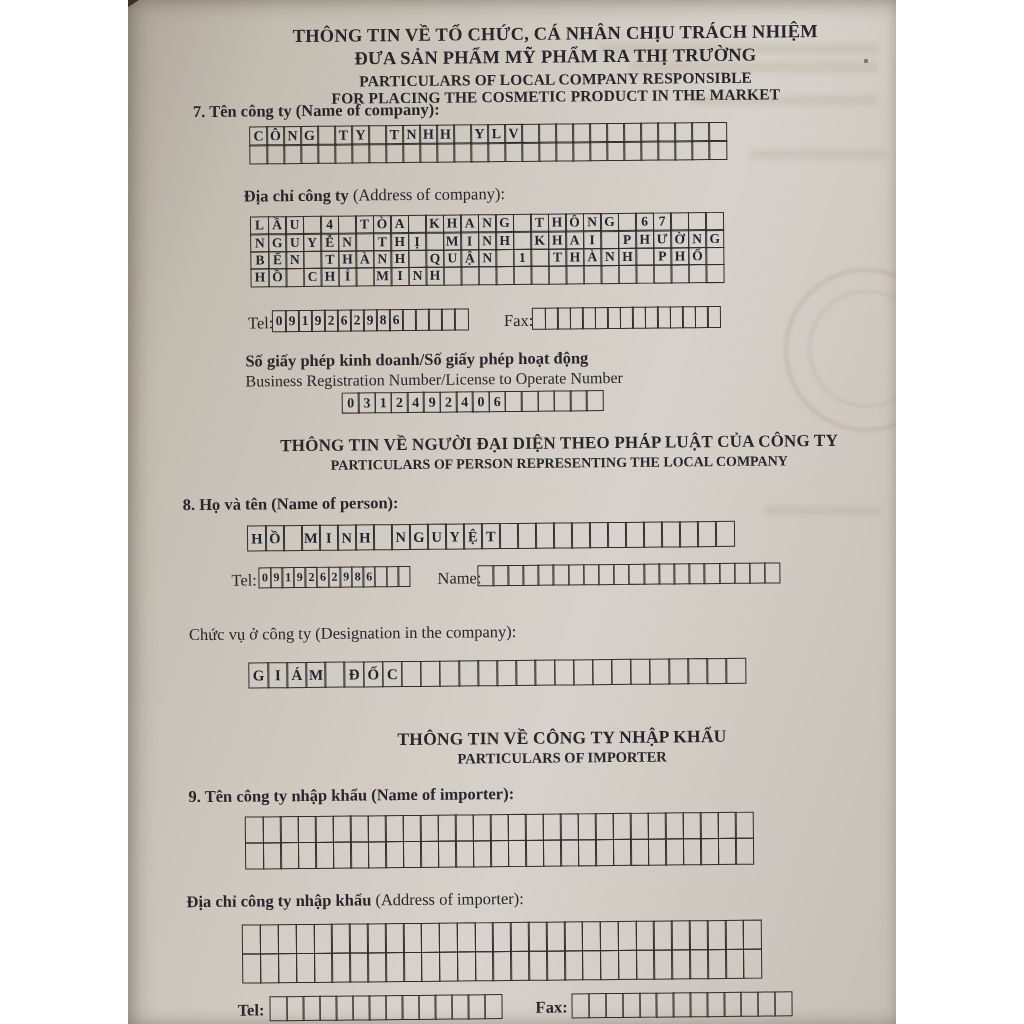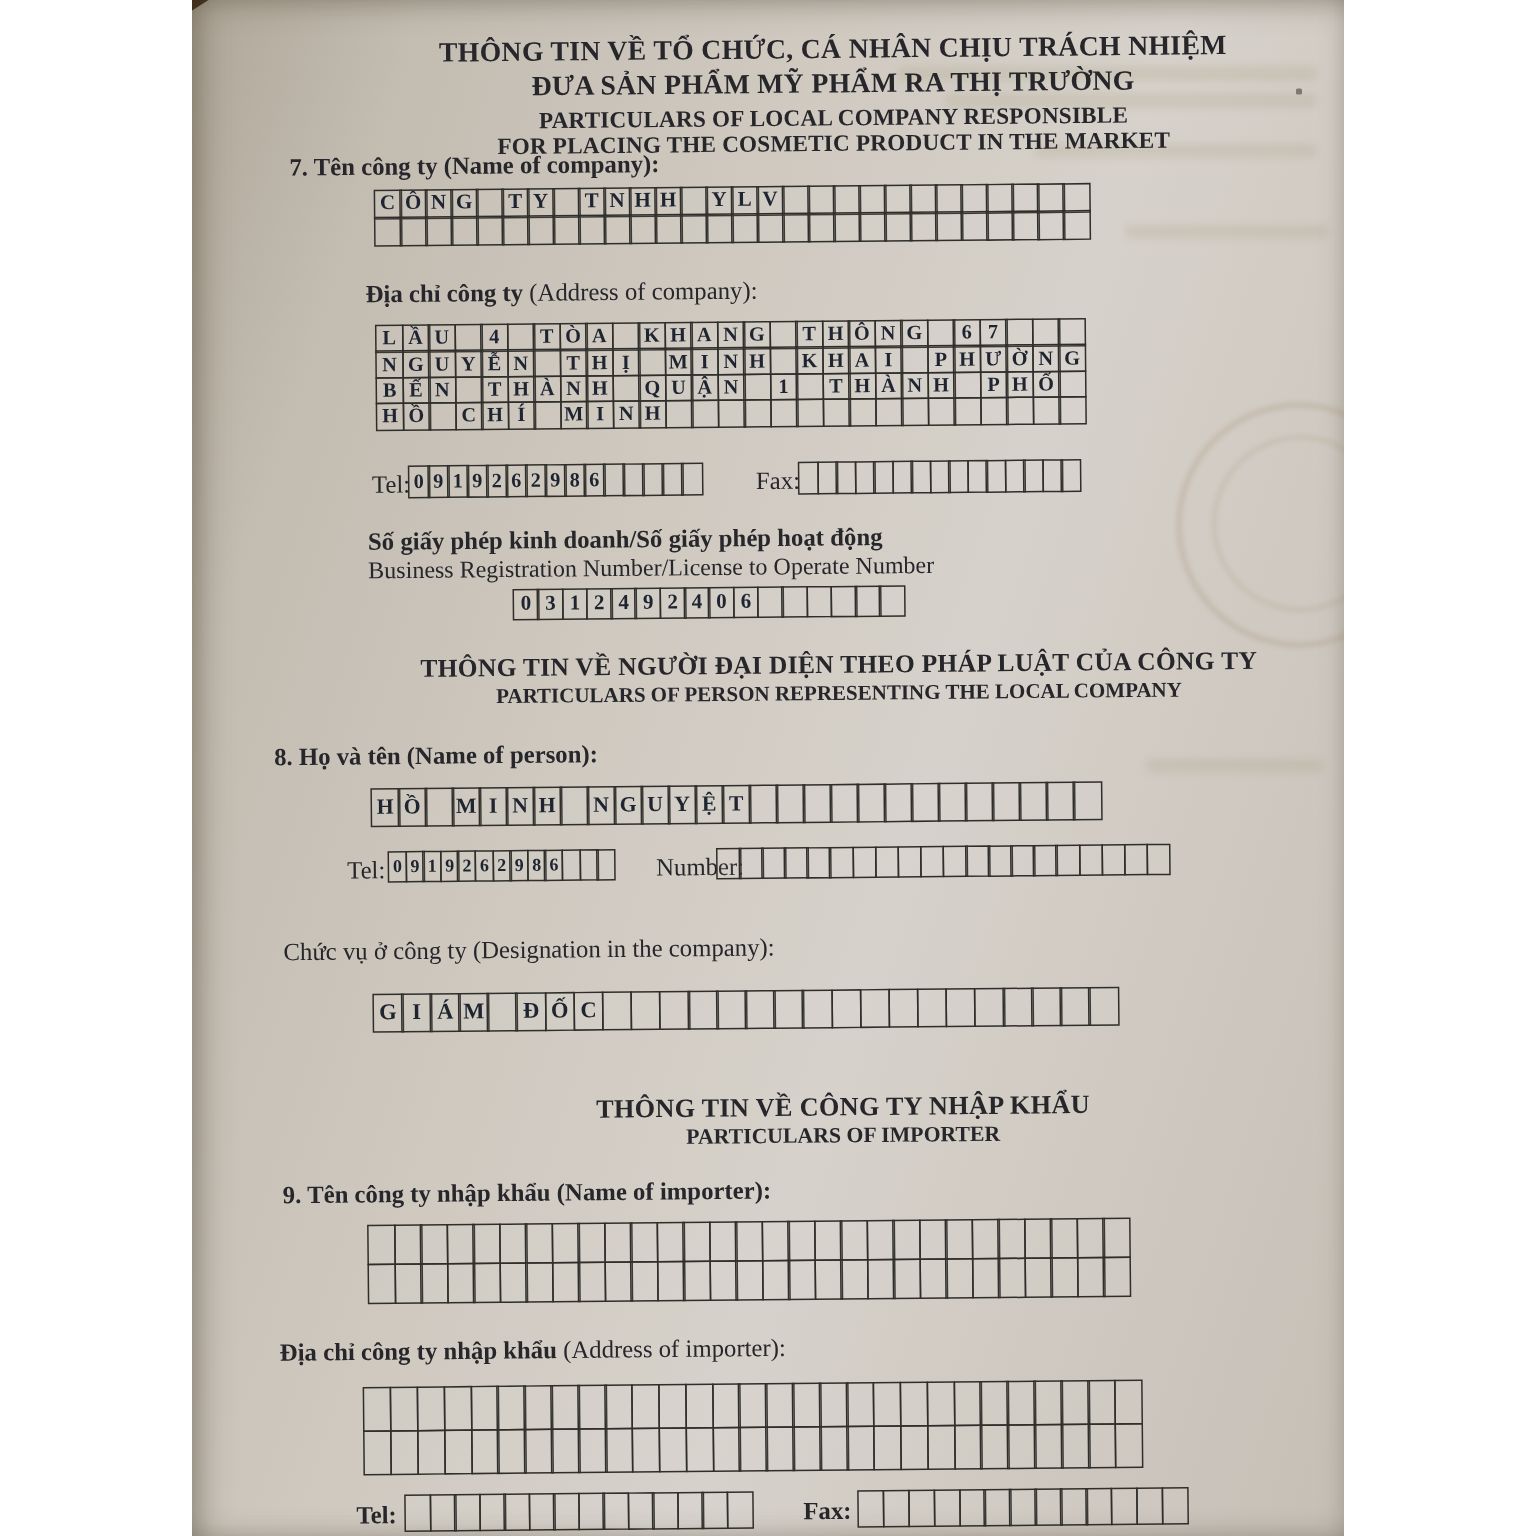--- a/index.html
+++ b/index.html
@@ -359,21 +359,21 @@
             <div class="cell">6</div>
             <div class="cell">2</div>
             <div class="cell">9</div>
             <div class="cell">8</div>
             <div class="cell">6</div>
             <div class="cell"></div>
             <div class="cell"></div>
             <div class="cell"></div>
           </div>
         </div>
-      <div class="abs ink lbl" style="left:309px;top:568px;">Number:</div>
+      <div class="abs ink lbl" style="left:309px;top:568px;">Name:</div>
       <div class="boxgrid" style="left:349px;top:565px;--cw:16.6px;--ch:21px;font-size:12px;">
           <div class="grid-row">
             <div class="cell"></div>
             <div class="cell"></div>
             <div class="cell"></div>
             <div class="cell"></div>
             <div class="cell"></div>
             <div class="cell"></div>
             <div class="cell"></div>
             <div class="cell"></div>

